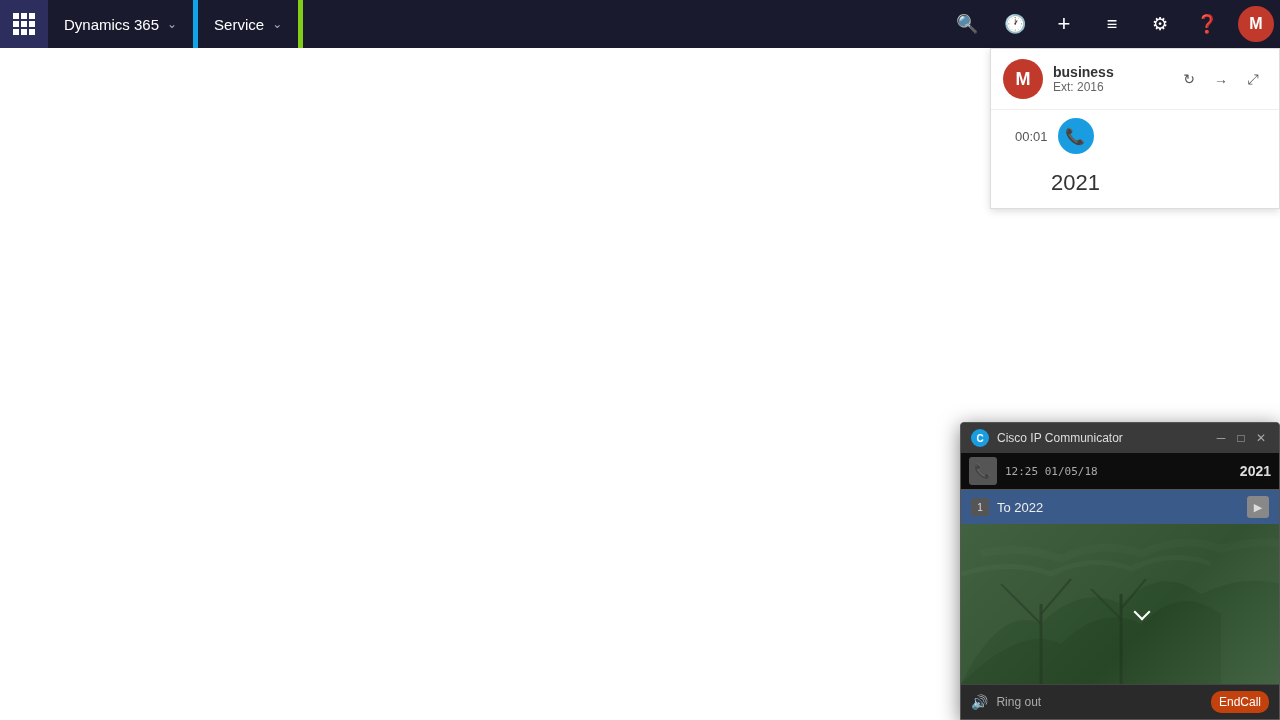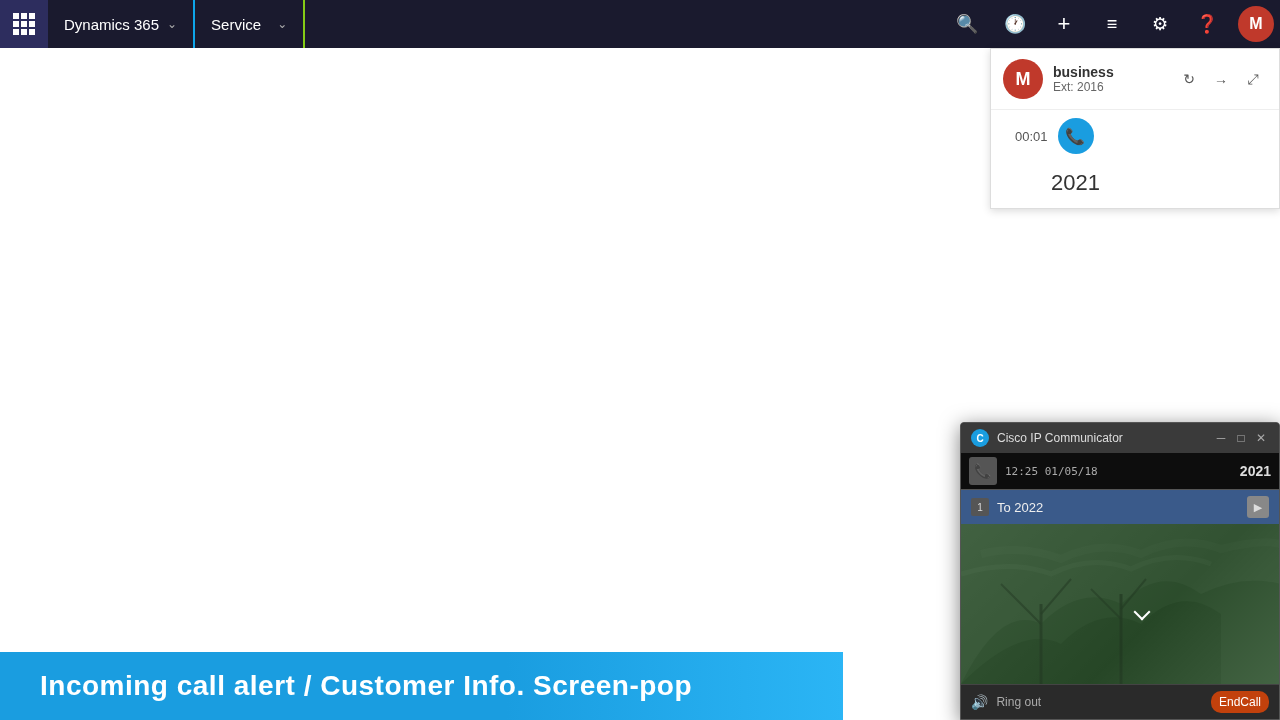--- a/index.html
+++ b/index.html
@@ -33,40 +33,40 @@
     .nav-apps-icon span {
       width: 6px; height: 6px;
       background: white;
       display: block;
     }
 
     .nav-brand {
       display: flex; align-items: center;
       padding: 0 16px;
       height: 100%;
-      border-right: 2px solid #0ea5e9;
+      border-right: 5px solid #0ea5e9;
       gap: 8px;
       cursor: pointer;
     }
     .nav-brand-text {
       font-size: 15px;
       font-weight: 400;
       color: white;
     }
     .nav-brand-chevron {
       color: #aaa;
       font-size: 12px;
     }
 
     .nav-module {
       display: flex; align-items: center;
       padding: 0 16px;
       height: 100%;
-      border-right: 2px solid #84cc16;
-      gap: 16px;
+      border-right: 5px solid #84cc16;
+      gap: 8px;
       cursor: pointer;
     }
     .nav-module-text {
       font-size: 15px;
       font-weight: 400;
       color: white;
     }
     .nav-module-chevron {
       color: #aaa;
       font-size: 12px;
@@ -493,23 +493,20 @@
     </div>
 
     <div class="call-timer-row">
       <div class="call-timer">00:01</div>
       <div class="call-phone-btn">📞</div>
     </div>
 
     <div class="call-number-large">2021</div>
   </div>
 
-  <div class="bottom-banner">
-    <span class="bottom-banner-text">Incoming call alert / Customer Info. Screen-pop</span>
-  </div>
 
   <div class="cisco-window">
 
     <div class="cisco-titlebar">
       <div class="cisco-logo">
         <span>C</span>
       </div>
       <span class="cisco-title-text">Cisco IP Communicator</span>
       <div class="cisco-window-btns">
         <div class="cisco-win-btn">─</div>

